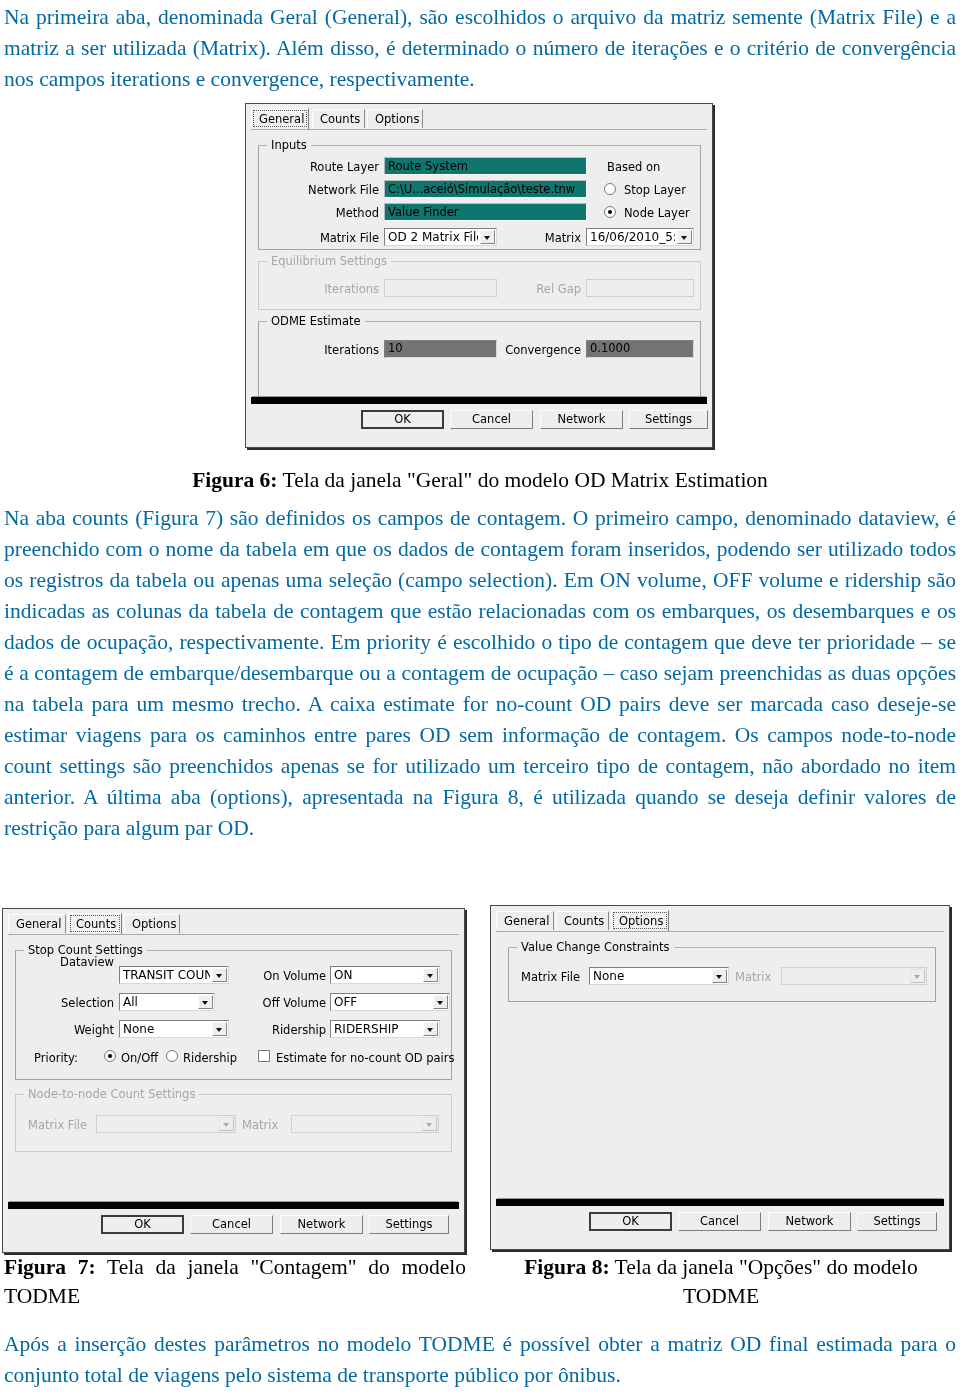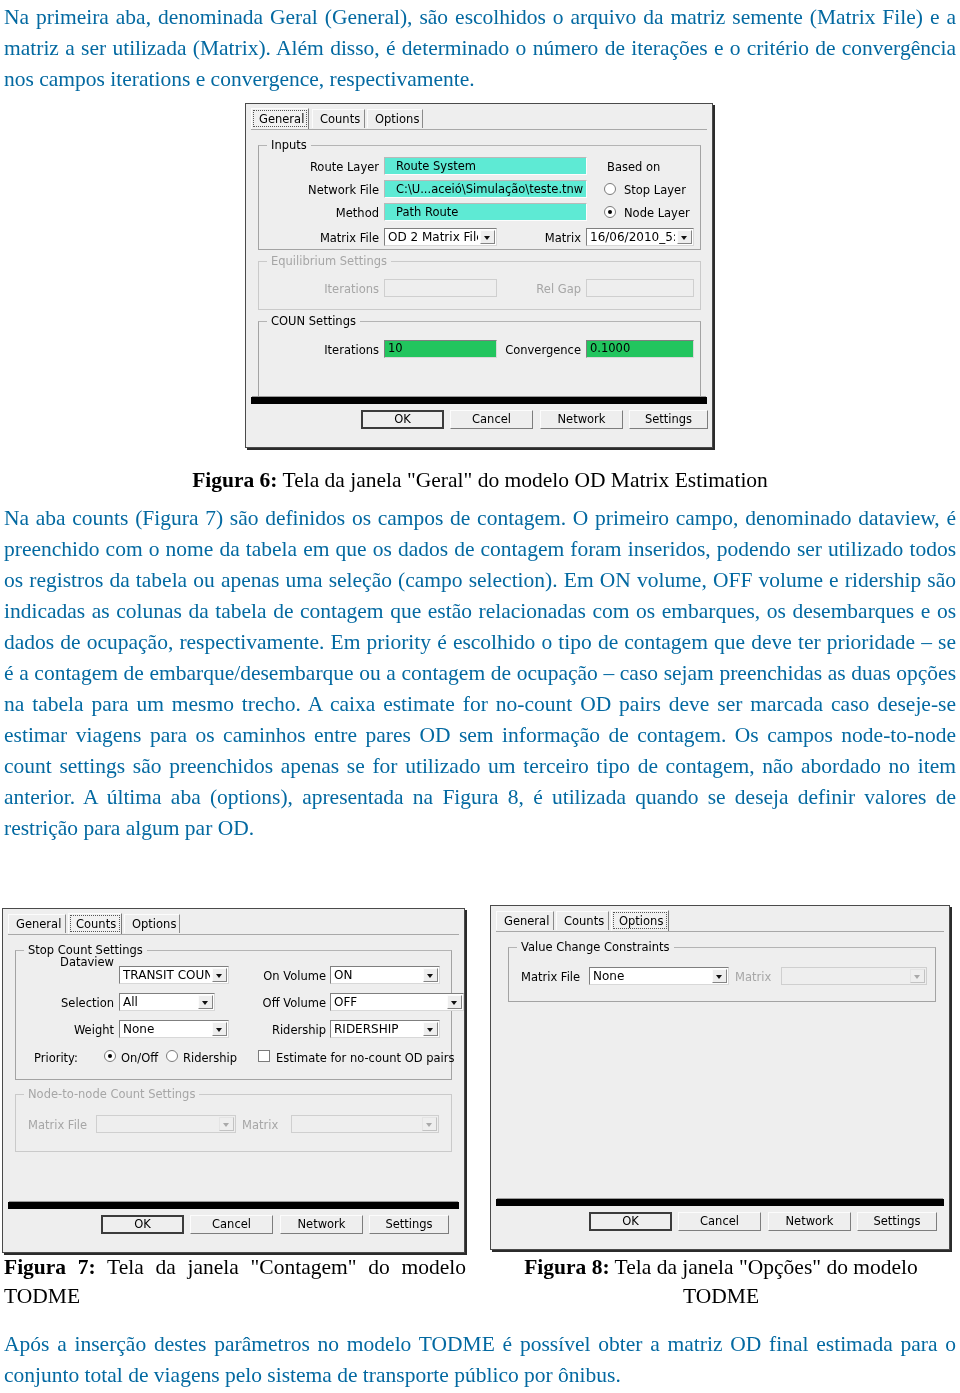--- a/index.html
+++ b/index.html
@@ -114,38 +114,38 @@
     white-space: nowrap;
     color: #000;
     line-height: 14px;
   }
   .fld-label.dim { color: #a6a6a6; }
   .fld-label.right { text-align: right; }
 
   
   .flatfield {
     position: absolute;
-    background: #5eead4;
+    background: #0f766e;
     border-top: 1px solid #b9b9b9;
     border-left: 1px solid #b9b9b9;
     border-right: 1px solid #fdfdfd;
     border-bottom: 1px solid #fdfdfd;
     font-size: 11.5px;
     line-height: 16px;
-    padding-left: 11px;
+    padding-left: 3px;
     box-sizing: border-box;
     white-space: nowrap;
     overflow: hidden;
     color: #000;
   }
 
   
   .textbox {
     position: absolute;
-    background: #22c55e;
+    background: #737373;
     border: 1px solid #7f7f7f;
     border-right-color: #d8d8d8;
     border-bottom-color: #d8d8d8;
     font-size: 11.5px;
     line-height: 15px;
     padding-left: 3px;
     box-sizing: border-box;
     white-space: nowrap;
     overflow: hidden;
     color: #000;
@@ -270,21 +270,21 @@
     <div class="group" style="left:7px; top:36px; width:443px; height:105px;">
       <div class="glabel">Inputs</div>
 
       <div class="fld-label right" style="left:10px; top:14px; width:110px;">Route Layer</div>
       <div class="flatfield" style="left:125px; top:11px; width:203px; height:18px;">Route System</div>
 
       <div class="fld-label right" style="left:10px; top:37px; width:110px;">Network File</div>
       <div class="flatfield" style="left:125px; top:34px; width:203px; height:18px;">C:\U...aceió\Simulação\teste.tnw</div>
 
       <div class="fld-label right" style="left:10px; top:60px; width:110px;">Method</div>
-      <div class="flatfield" style="left:125px; top:57px; width:203px; height:18px;">Path Route</div>
+      <div class="flatfield" style="left:125px; top:57px; width:203px; height:18px;">Value Finder</div>
 
       <div class="fld-label right" style="left:10px; top:85px; width:110px;">Matrix File</div>
       <div class="combo" style="left:125px; top:82px; width:113px; height:18px;">
         <div class="cval">OD 2 Matrix File</div>
         <div class="carrow"></div>
       </div>
 
       <div class="fld-label right" style="left:244px; top:85px; width:78px;">Matrix</div>
       <div class="combo" style="left:327px; top:82px; width:108px; height:18px;">
         <div class="cval">16/06/2010_5:0</div>
@@ -304,21 +304,21 @@
       <div class="glabel">Equilibrium Settings</div>
 
       <div class="fld-label dim right" style="left:10px; top:20px; width:110px;">Iterations</div>
       <div class="textbox disabled" style="left:125px; top:17px; width:113px; height:18px;"></div>
 
       <div class="fld-label dim right" style="left:244px; top:20px; width:78px;">Rel Gap</div>
       <div class="textbox disabled" style="left:327px; top:17px; width:108px; height:18px;"></div>
     </div>
 
     <div class="group" style="left:7px; top:212px; width:443px; height:81px;">
-      <div class="glabel">COUN Settings</div>
+      <div class="glabel">ODME Estimate</div>
 
       <div class="fld-label right" style="left:10px; top:21px; width:110px;">Iterations</div>
       <div class="textbox" style="left:125px; top:18px; width:113px; height:18px;">10</div>
 
       <div class="fld-label right" style="left:240px; top:21px; width:82px;">Convergence</div>
       <div class="textbox" style="left:327px; top:18px; width:108px; height:18px;">0.1000</div>
     </div>
 
     <div class="btnbar">
       <div class="btn default" style="left:110px; top:6px; width:83px;">OK</div>
@@ -366,21 +366,21 @@
         <div class="carrow"></div>
       </div>
 
       <div class="fld-label right" style="left:218px; top:18px; width:92px;">On Volume</div>
       <div class="combo" style="left:314px; top:15px; width:110px; height:18px;">
         <div class="cval">ON</div>
         <div class="carrow"></div>
       </div>
 
       <div class="fld-label right" style="left:218px; top:45px; width:92px;">Off Volume</div>
-      <div class="combo" style="left:314px; top:42px; width:134px; height:18px;">
+      <div class="combo" style="left:314px; top:42px; width:120px; height:18px;">
         <div class="cval">OFF</div>
         <div class="carrow"></div>
       </div>
 
       <div class="fld-label right" style="left:218px; top:72px; width:92px;">Ridership</div>
       <div class="combo" style="left:314px; top:69px; width:110px; height:18px;">
         <div class="cval">RIDERSHIP</div>
         <div class="carrow"></div>
       </div>
 

